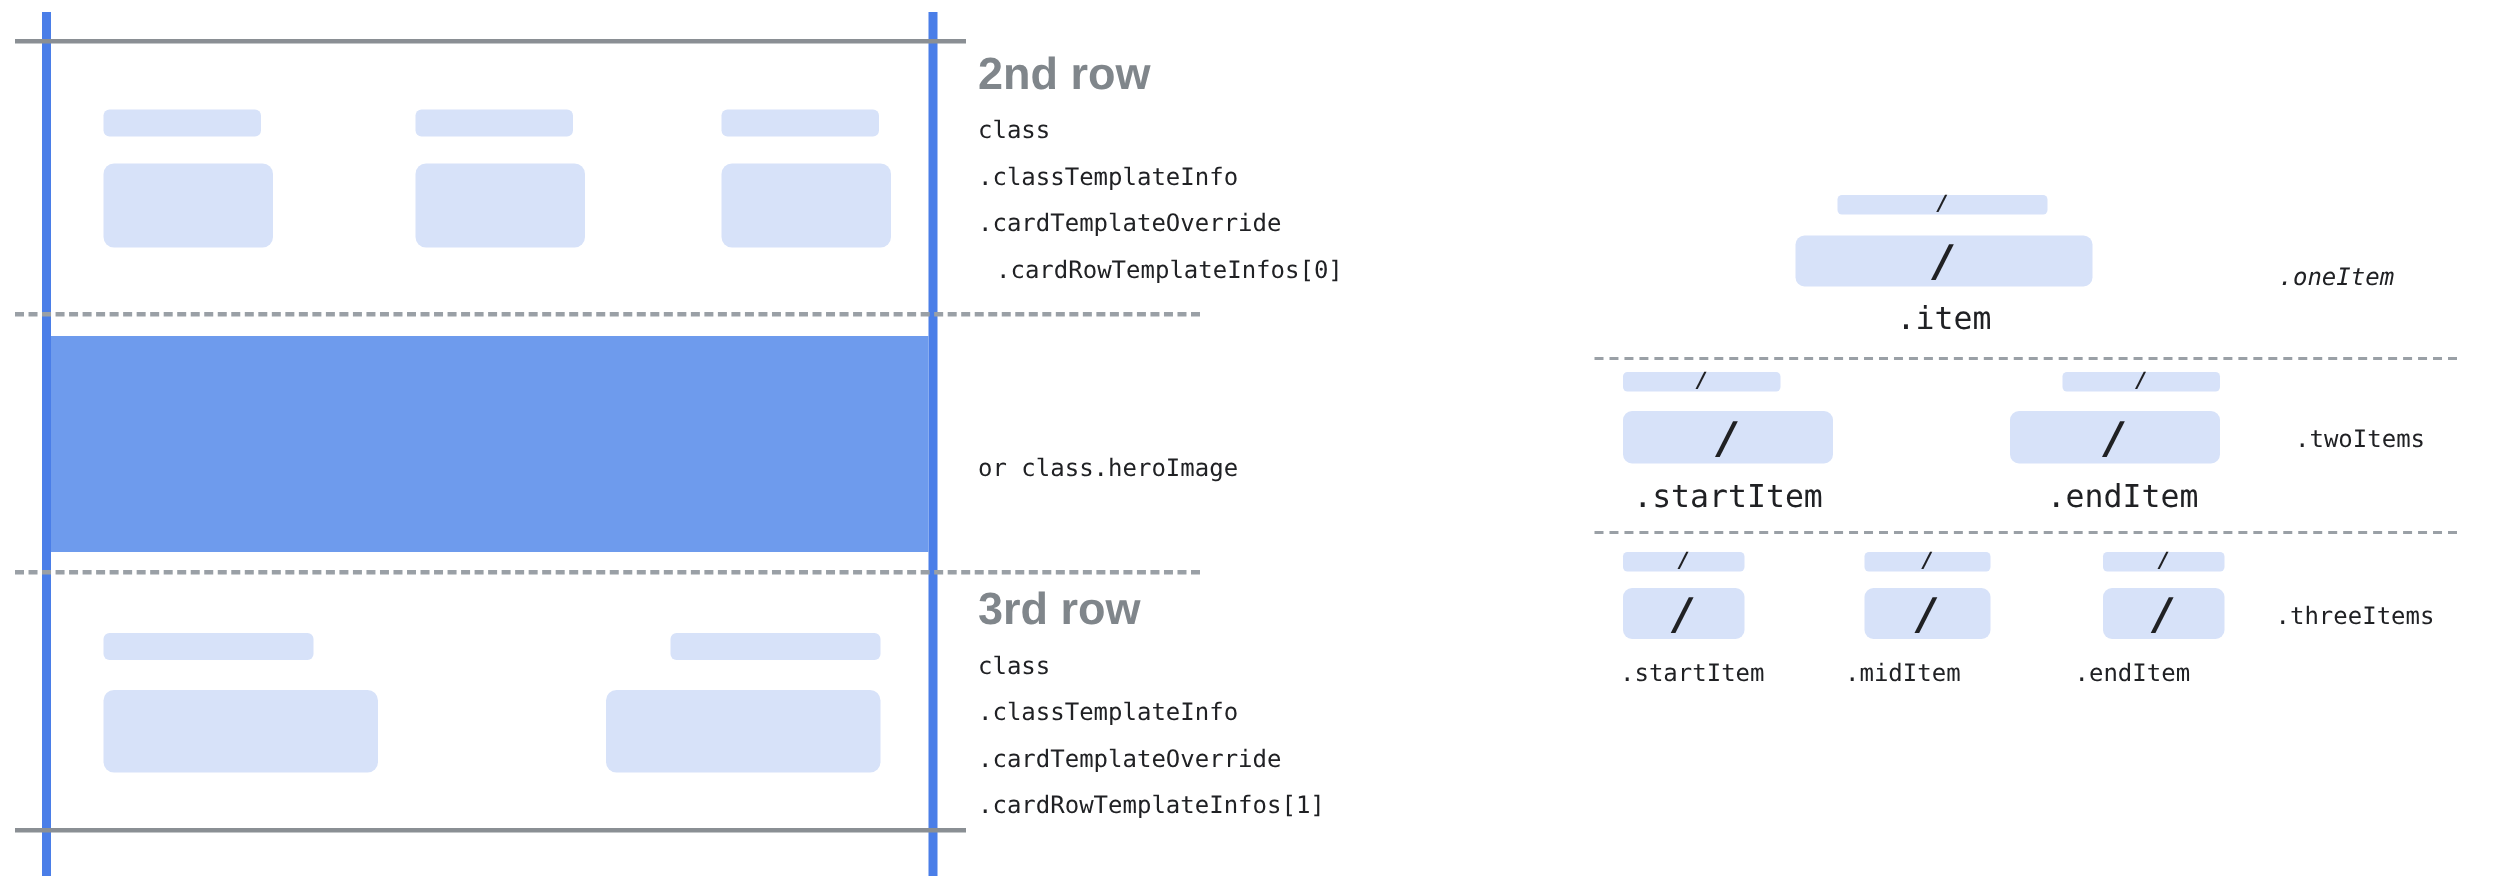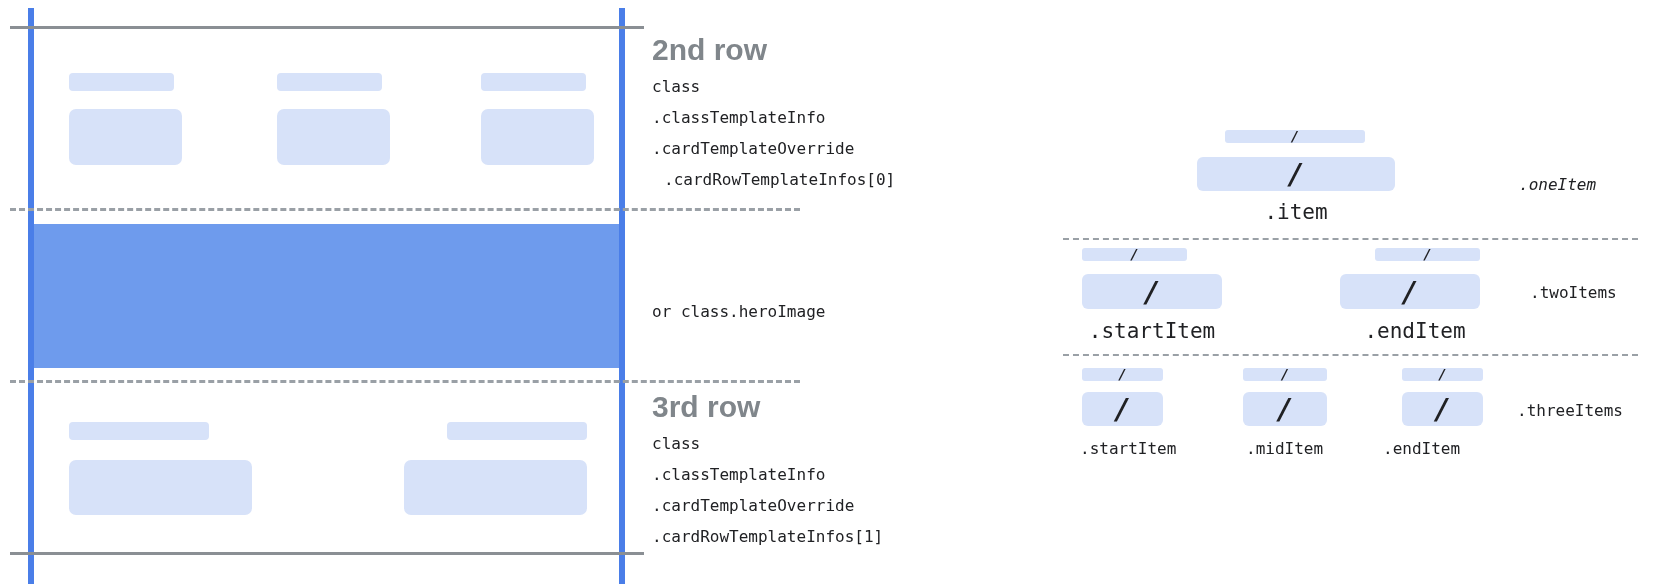--- a/index.html
+++ b/index.html
@@ -113,17 +113,17 @@
   <div class="bar-b" style="left:1243px;top:392px;width:84px;height:34px;">
     <span class="slash-b">/</span>
   </div>
   <div class="bar-s" style="left:1402px;top:368px;width:81px;height:13px;">
     <span class="slash-s">/</span>
   </div>
   <div class="bar-b" style="left:1402px;top:392px;width:81px;height:34px;">
     <span class="slash-b">/</span>
   </div>
   <div class="codeline" style="left:1080px;top:438px;">.startItem</div>
-  <div class="codeline" style="left:1230px;top:438px;margin-left:16px;">.midItem</div>
+  <div class="codeline" style="left:1230px;top:438px;">.midItem</div>
   <div class="codeline" style="left:1383px;top:438px;">.endItem</div>
   <div class="codeline" style="left:1517px;top:400px;">.threeItems</div>
 
 </div>
 
 </body></html>

